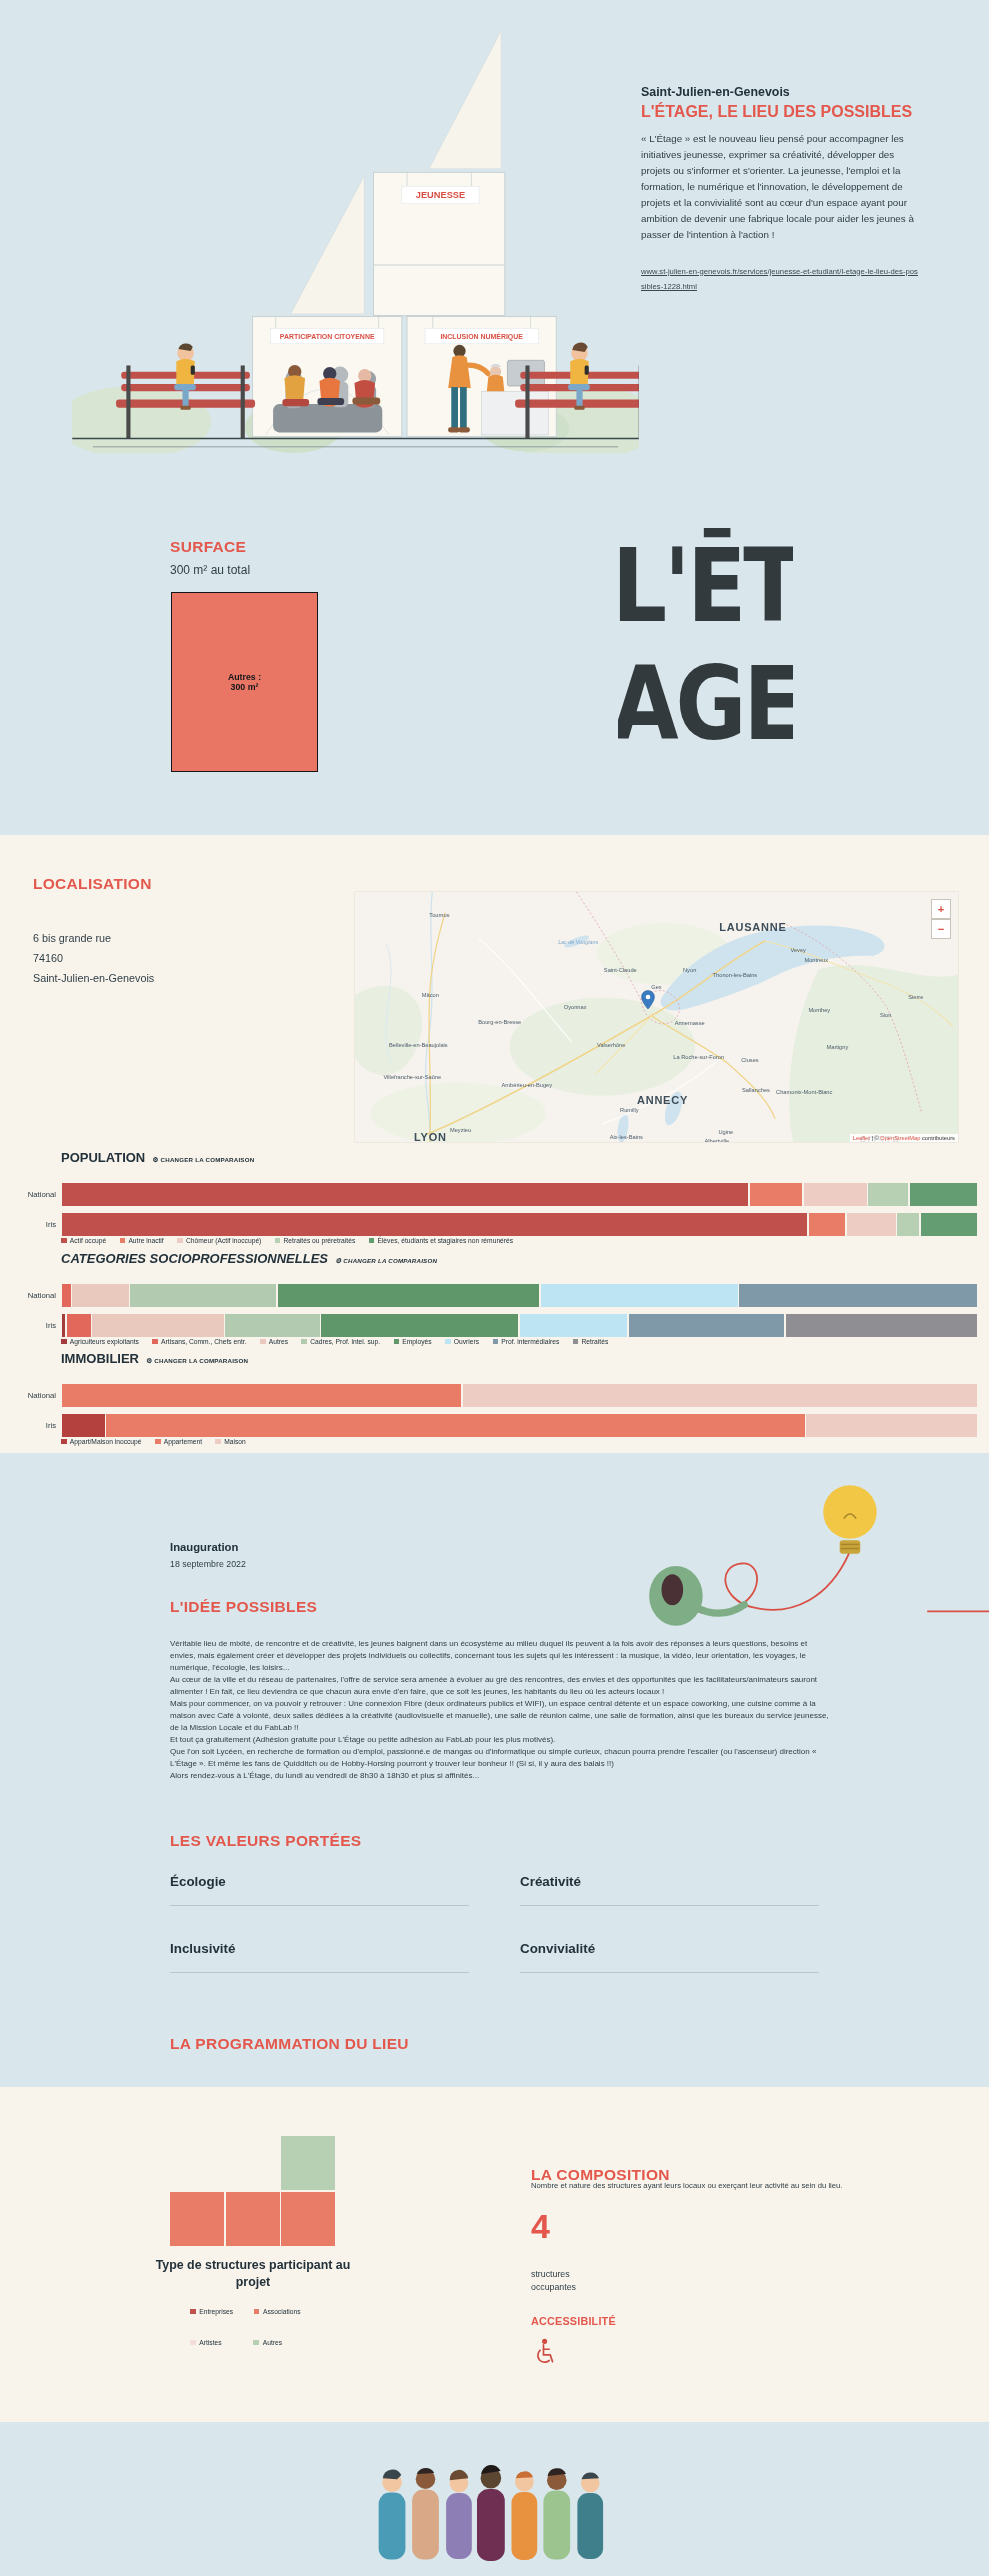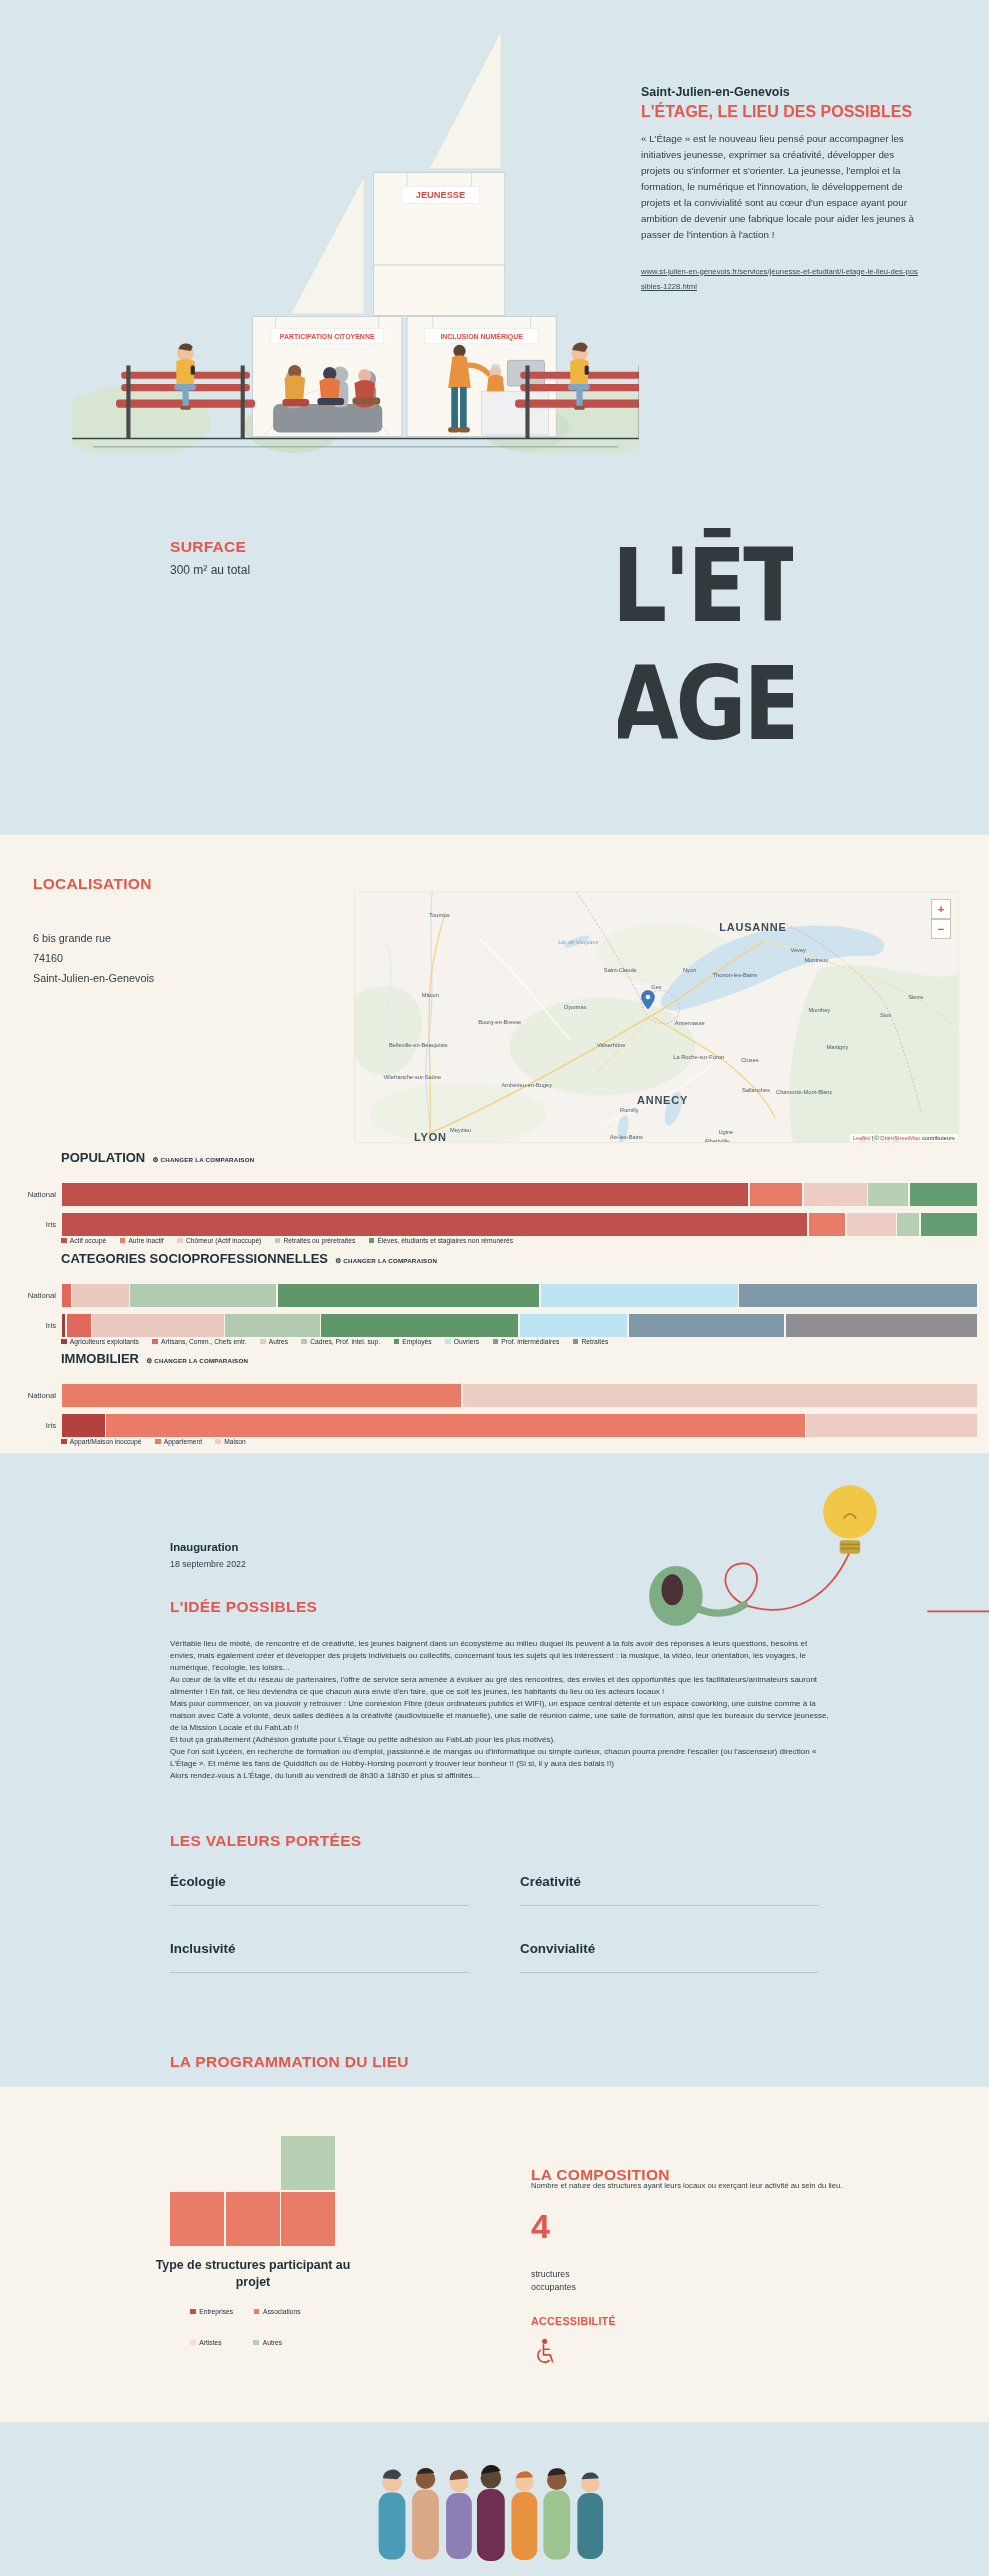--- a/index.html
+++ b/index.html
@@ -135,20 +135,24 @@
 
   <div class="abs" style="left:641px;top:85px;width:278px;">
     <div class="hero-city">Saint-Julien-en-Genevois</div>
     <h1 class="hero-title">L'ÉTAGE, LE LIEU DES POSSIBLES</h1>
     <p class="hero-p">« L'Étage » est le nouveau lieu pensé pour accompagner les initiatives jeunesse, exprimer sa créativité, développer des projets ou s'informer et s'orienter. La jeunesse, l'emploi et la formation, le numérique et l'innovation, le développement de projets et la convivialité sont au cœur d'un espace ayant pour ambition de devenir une fabrique locale pour aider les jeunes à passer de l'intention à l'action !</p>
     <a class="hero-link" href="#">www.st-julien-en-genevois.fr/services/jeunesse-et-etudiant/l-etage-le-lieu-des-possibles-1228.html</a>
   </div>
 
   <h2 class="sec-heading abs" style="left:170px;top:538px;">SURFACE</h2>
   <div class="abs" style="left:170px;top:563px;font-size:12px;color:#2f3e46;">300 m² au total</div>
+  <div class="abs" style="left:171px;top:592px;width:145px;height:178px;background:#e97665;border:1px solid #15161a;display:flex;flex-direction:column;align-items:center;justify-content:center;">
+    <span style="font-size:8.8px;font-weight:700;color:#15161a;">Autres :</span>
+    <span style="font-size:8.8px;font-weight:700;color:#15161a;">300 m²</span>
+  </div>
 
   <svg class="abs" style="left:618px;top:526px;" width="175" height="242" viewBox="0 0 340 470">
     <g font-family="DejaVu Sans,sans-serif" font-weight="900" fill="#333a3d">
       <text x="170" y="185" text-anchor="middle" font-size="168" letter-spacing="-6" transform="scale(1,1.18) translate(0,-28)">L'ĒT</text>
       <text x="170" y="420" text-anchor="middle" font-size="168" letter-spacing="-6" transform="scale(1,1.18) translate(0,-70)">AGE</text>
     </g>
   </svg>
 </div>
 
 <div class="sec bg-cream" style="height:618px;">
@@ -269,21 +273,21 @@
     <span class="item">
         <span class="swatch" style="background: rgb(183, 207, 179);"></span>
         <span>Retraités ou préretraités</span>
       </span>
     <span class="item">
         <span class="swatch" style="background: rgb(100, 157, 114);"></span>
         <span>Élèves, étudiants et stagiaires non rémunérés</span>
       </span>
   </div>
 
-  <div class="chart-heading abs" style="left:61px;top:416px;">
+  <div class="chart-heading abs" style="left:61px;top:416px;font-style:italic;">
     <span>CATEGORIES SOCIOPROFESSIONNELLES</span>
     <span class="compare-link"><span class="gear">⚙</span> <span>CHANGER LA COMPARAISON</span></span>
   </div>
   <div class="chart-row" style="top:442px;">
     <span class="row-label">National</span>
     <div class="stackbar">
         <div style="flex-grow: 1; background: rgb(226, 104, 92);"></div>
         <div style="flex-grow: 6.2; background: rgb(233, 200, 190);"></div>
         <div style="flex-grow: 16.1; background: rgb(177, 202, 176);"></div>
         <div style="flex-grow: 28.8; background: rgb(95, 151, 107);"></div>
@@ -400,21 +404,21 @@
     <p class="idea-p">Que l'on soit Lycéen, en recherche de formation ou d'emploi, passionné.e de mangas ou d'informatique ou simple curieux, chacun pourra prendre l'escalier (ou l'ascenseur) direction « L'Étage ». Et même les fans de Quidditch ou de Hobby-Horsing pourront y trouver leur bonheur !! (Si si, il y aura des balais !!)</p>
     <p class="idea-p">Alors rendez-vous à L'Étage, du lundi au vendredi de 8h30 à 18h30 et plus si affinités...</p>
   </div>
 
   <h2 class="sec-heading abs" style="left:170px;top:379px;">LES VALEURS PORTÉES</h2>
   <div class="value-item abs" style="left:170px;top:421px;">Écologie</div>
   <div class="value-item abs" style="left:520px;top:421px;">Créativité</div>
   <div class="value-item abs" style="left:170px;top:488px;">Inclusivité</div>
   <div class="value-item abs" style="left:520px;top:488px;">Convivialité</div>
 
-  <h2 class="sec-heading abs" style="left:170px;top:600px;">LA PROGRAMMATION DU LIEU</h2>
+  <h2 class="sec-heading abs" style="left:170px;top:582px;">LA PROGRAMMATION DU LIEU</h2>
 </div>
 
 <div class="sec bg-cream" style="height:335px;">
   <div class="waffle abs" style="left:170px;top:49px;">
       <div class="waffle-cell" style="visibility: hidden;"></div>
       <div class="waffle-cell" style="visibility: hidden;"></div>
       <div class="waffle-cell" style="background: rgb(183, 207, 179);"></div>
       <div class="waffle-cell" style="background: rgb(233, 124, 102);"></div>
       <div class="waffle-cell" style="background: rgb(233, 124, 102);"></div>
       <div class="waffle-cell" style="background: rgb(233, 124, 102);"></div>

